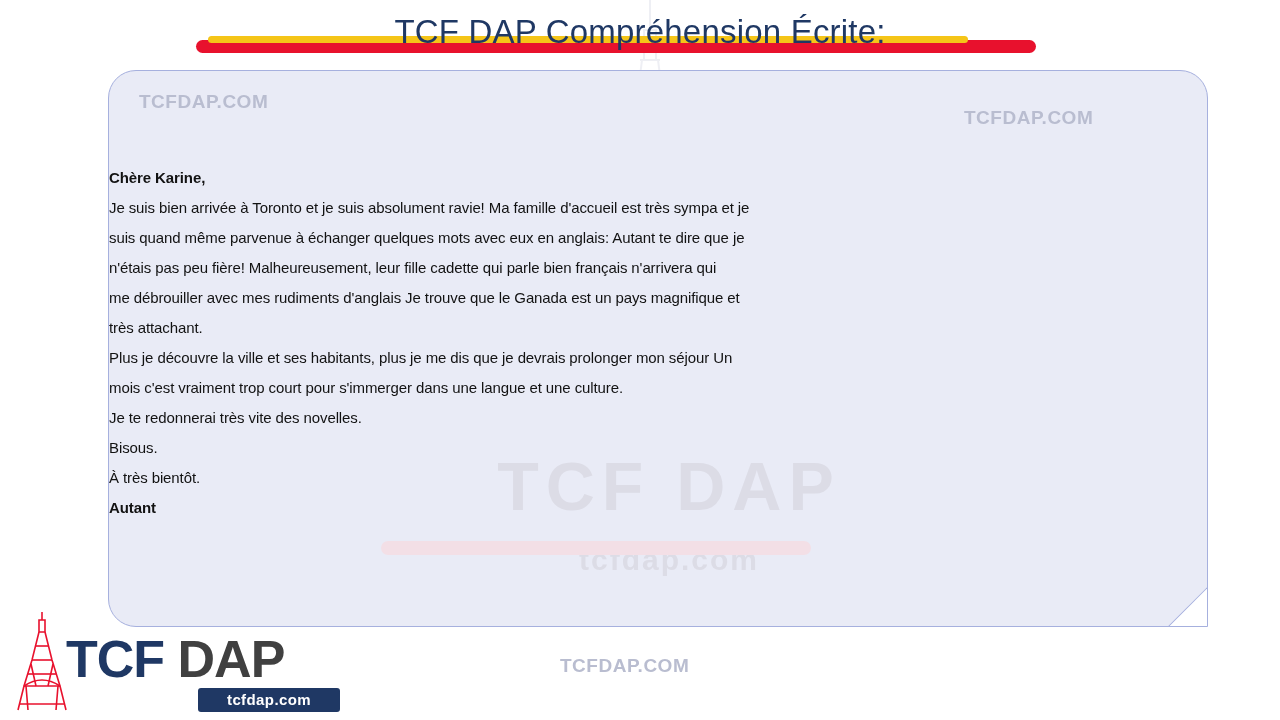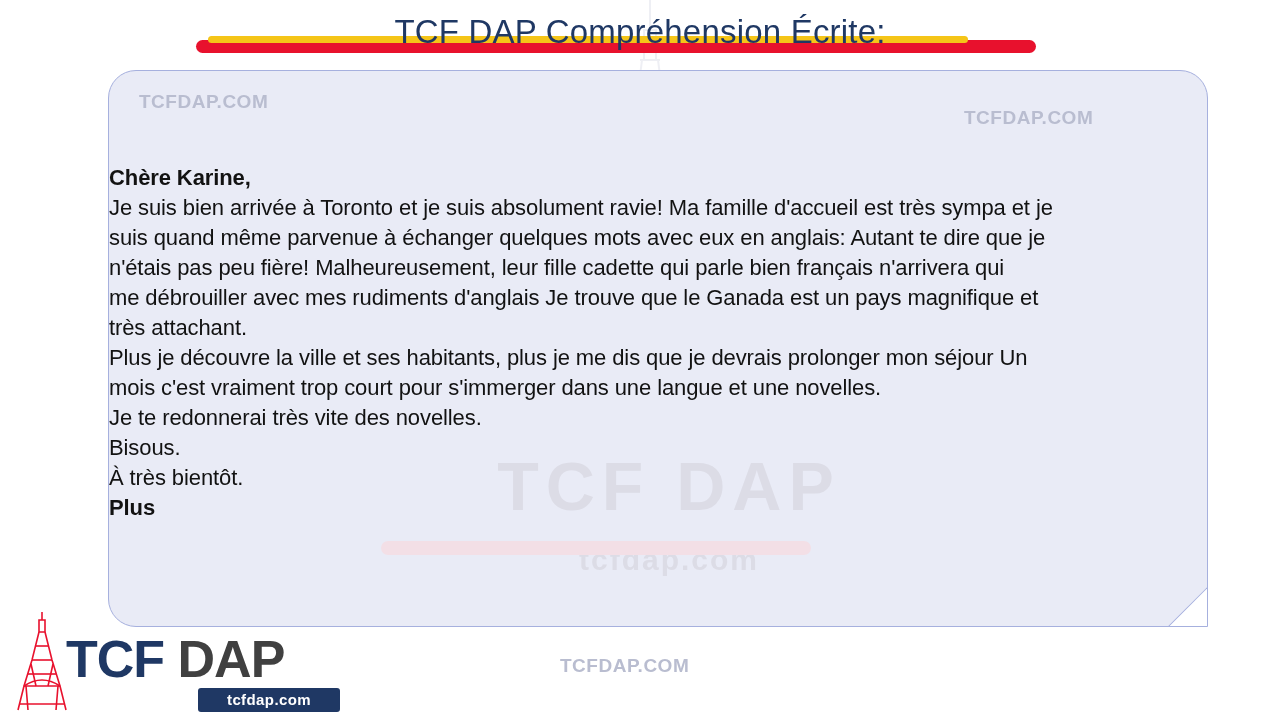--- a/index.html
+++ b/index.html
@@ -147,21 +147,21 @@
     padding: 92px 40px 0 0;
     box-sizing: border-box;
     z-index: 4;
   }
   .letter-inner {
     padding-left: 0;
   }
   .letter p {
     margin: 0;
     color: #121212;
-    font-size: 22px;
+    font-size: 15px;
     line-height: 30px;
     letter-spacing: -0.1px;
   }
   .letter p.bold {
     font-weight: bold;
   }
 
   
   .footer-eiffel {
     position: absolute;
@@ -254,25 +254,25 @@
 
   <div class="letter">
     <div class="letter-inner" id="letter-lines">
         <p class="bold">Chère Karine,</p>
         <p>Je suis bien arrivée à Toronto et je suis absolument ravie! Ma famille d'accueil est très sympa et je</p>
         <p>suis quand même parvenue à échanger quelques mots avec eux en anglais: Autant te dire que je</p>
         <p>n'étais pas peu fière! Malheureusement, leur fille cadette qui parle bien français n'arrivera qui</p>
         <p>me débrouiller avec mes rudiments d'anglais Je trouve que le Ganada est un pays magnifique et</p>
         <p>très attachant.</p>
         <p>Plus je découvre la ville et ses habitants, plus je me dis que je devrais prolonger mon séjour Un</p>
-        <p>mois c'est vraiment trop court pour s'immerger dans une langue et une novelles.</p>
+        <p>mois c'est vraiment trop court pour s'immerger dans une langue et une culture.</p>
         <p>Je te redonnerai très vite des novelles.</p>
         <p>Bisous.</p>
         <p>À très bientôt.</p>
-        <p class="bold">Plus</p>
+        <p class="bold">Autant</p>
       </div>
   </div>
 </div>
 
 <svg class="footer-eiffel" viewBox="0 0 56 100" xmlns="http://www.w3.org/2000/svg">
   <g stroke="#e8112d" stroke-width="1.6" fill="none">
     <path d="M28 0 L28 8"></path>
     <path d="M25 8 L31 8 L31 20 L25 20 Z"></path>
     <path d="M25 20 L18 48 L10 74 L4 98"></path>
     <path d="M31 20 L38 48 L46 74 L52 98"></path>

